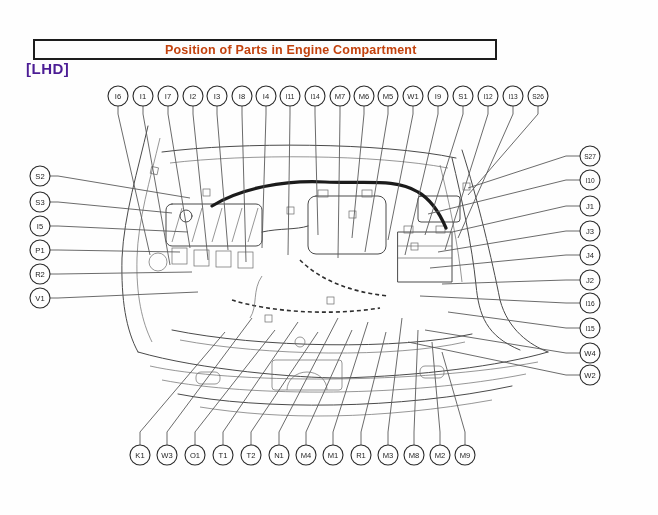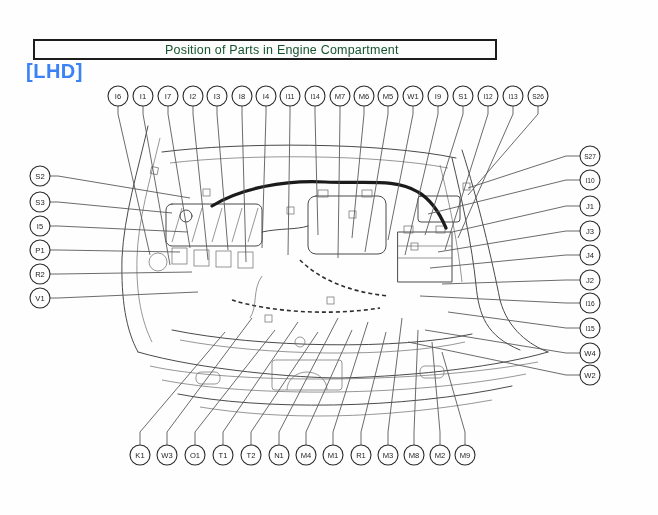--- a/index.html
+++ b/index.html
@@ -7,26 +7,26 @@
     position:relative;width:658px;height:515px;background:#fefefe;
     font-family:"Liberation Sans",sans-serif;overflow:hidden;
   }
   .title-box{
     position:absolute;left:33px;top:39px;width:460px;height:17px;
     border:2px solid #1c1c1c;display:flex;align-items:center;
     background:#fdfdfd;
   }
   .title-box span{
     display:block;width:100%;padding-left:130px;
-    font-size:12.5px;font-weight:normal;color:#14532d;white-space:nowrap;
+    font-size:12.5px;font-weight:bold;color:#c2410c;white-space:nowrap;
     letter-spacing:.2px;
   }
   .lhd-label{
     position:absolute;left:26px;top:60px;
-    font-size:20px;font-weight:bold;color:#3b82f6;letter-spacing:.5px;
+    font-size:15px;font-weight:bold;color:#4c1d95;letter-spacing:.5px;
   }
   svg{position:absolute;left:0;top:0;}
   .art{stroke:#4a4a4a;fill:none;stroke-width:1;stroke-linecap:round;stroke-linejoin:round;}
   .art-thin{stroke:#6a6a6a;fill:none;stroke-width:.7;}
   .harness{stroke:#1b1b1b;fill:none;stroke-width:3.2;stroke-linecap:round;}
   .loom{stroke:#2e2e2e;fill:none;stroke-width:1.6;stroke-dasharray:4 3;}
   .leader{stroke:#5a5a5a;fill:none;stroke-width:.9;}
   .c-circle{fill:#fefefe;stroke:#2a2a2a;stroke-width:1.1;}
   .c-text{fill:#1d1d1d;font-family:"Liberation Sans",sans-serif;text-anchor:middle;}
 </style>

